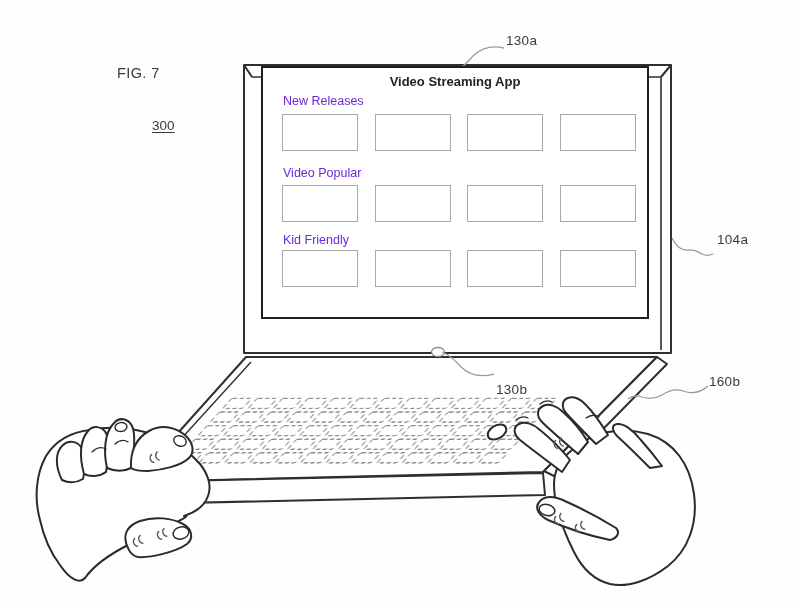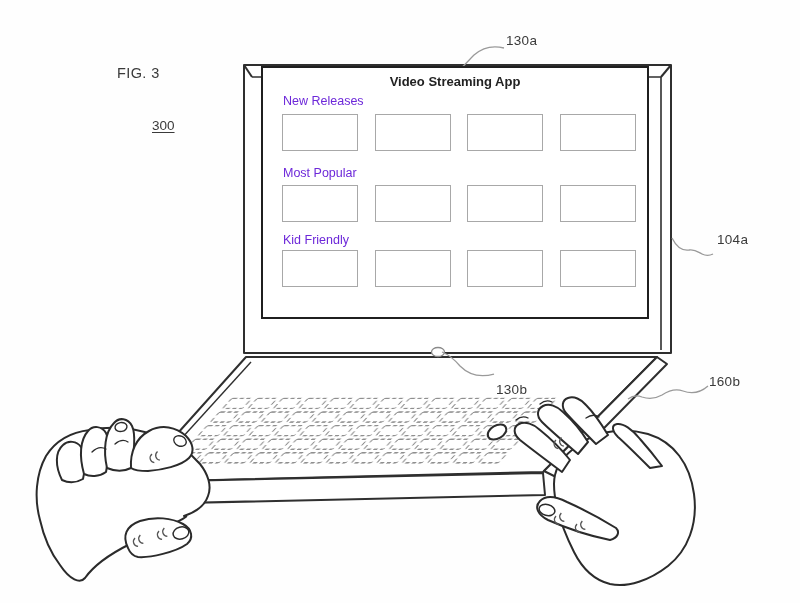--- a/index.html
+++ b/index.html
@@ -121,37 +121,37 @@
     <div id="app-title">Video Streaming App</div>
 
     <div class="sec-label sec1-label">New Releases</div>
     <div class="thumb-row sec1-row">
       <div class="thumb"></div>
       <div class="thumb"></div>
       <div class="thumb"></div>
       <div class="thumb"></div>
     </div>
 
-    <div class="sec-label sec2-label">Most Popular</div>
+    <div class="sec-label sec2-label">Video Popular</div>
     <div class="thumb-row sec2-row">
       <div class="thumb"></div>
       <div class="thumb"></div>
       <div class="thumb"></div>
       <div class="thumb"></div>
     </div>
 
     <div class="sec-label sec3-label">Kid Friendly</div>
     <div class="thumb-row sec3-row">
       <div class="thumb"></div>
       <div class="thumb"></div>
       <div class="thumb"></div>
       <div class="thumb"></div>
     </div>
   </div>
 
-  <div id="fig-label">FIG. 3</div>
+  <div id="fig-label">FIG. 7</div>
   <div id="fig-number">300</div>
   <div class="ref-label" id="lbl-130a">130a</div>
   <div class="ref-label" id="lbl-130b">130b</div>
   <div class="ref-label" id="lbl-104a">104a</div>
   <div class="ref-label" id="lbl-104b">160b</div>
 
 </div>
 
 </body></html>

